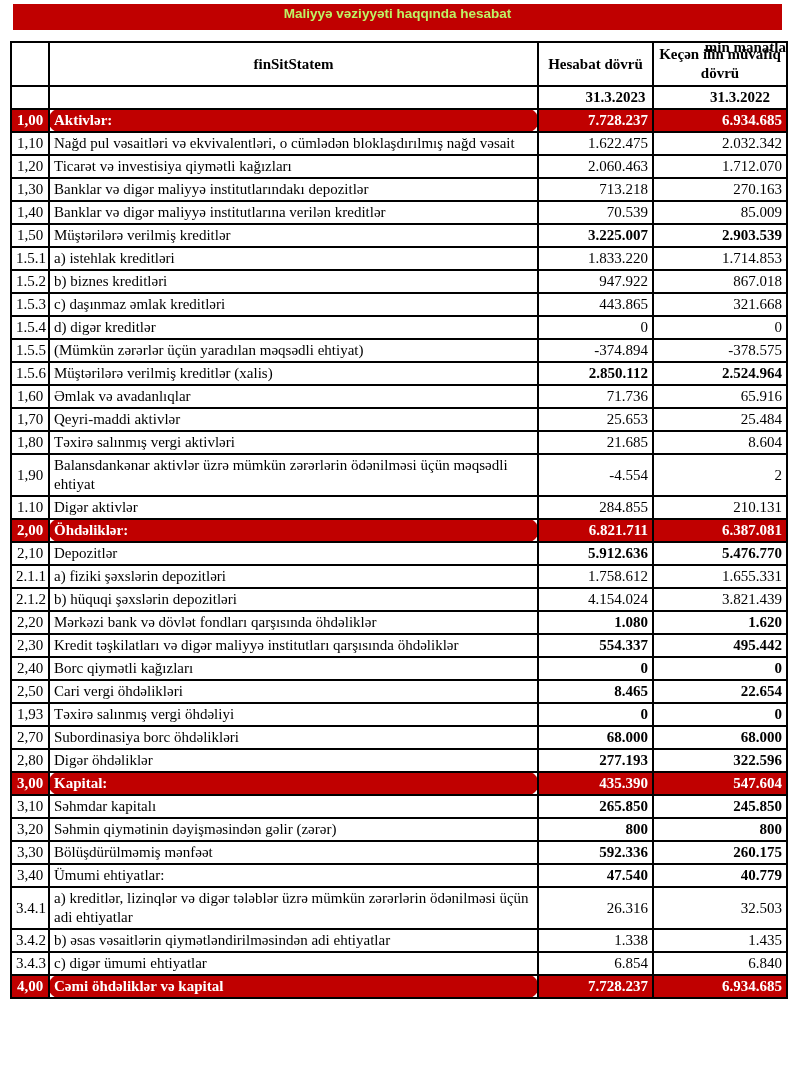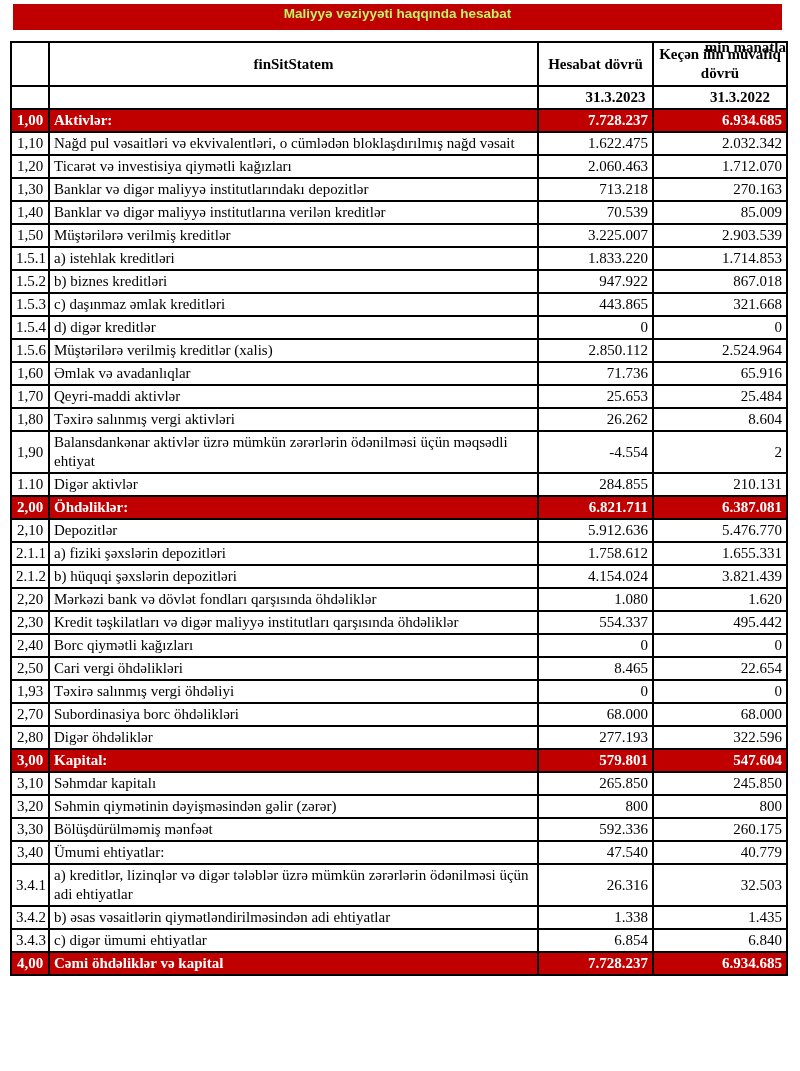--- a/index.html
+++ b/index.html
@@ -61,30 +61,30 @@
   tr.h-row td { height: 44px; text-align: center; font-weight: bold; }
   td.statement-cell {
     font-family: "Liberation Sans", sans-serif;
     font-weight: normal;
     font-size: 15px;
   }
   tr.d-row td { height: 21px; text-align: center; font-weight: bold; padding-left: 44px; }
 
   tr.data td { height: 22px; }
   td.code { text-align: center; padding: 1px 2px; }
-  td.label { text-align: left; }
+  td.label { text-align: left; border-radius: 10px; }
   td.num { text-align: right; }
 
   tr.section td {
     background: #c00000;
     color: #ffffff;
     font-weight: bold;
     margin-left: 43px;
   }
-  tr.bold td.num { font-weight: normal; }
+  tr.bold td.num { font-weight: bold; }
 </style>
 </head>
 <body>
 
 <div class="title-bar">
   <span>Maliyyə vəziyyəti haqqında hesabat</span>
 </div>
 
 <div class="unit-note">min manatla</div>
 
@@ -163,20 +163,26 @@
         <td class="label">c) daşınmaz əmlak kreditləri</td>
         <td class="num">443.865</td>
         <td class="num">321.668</td>
       </tr>
       <tr class="data normal">
         <td class="code">1.5.4</td>
         <td class="label">d) digər kreditlər</td>
         <td class="num">0</td>
         <td class="num">0</td>
       </tr>
+      <tr class="data normal">
+        <td class="code">1.5.5</td>
+        <td class="label">(Mümkün zərərlər üçün yaradılan məqsədli ehtiyat)</td>
+        <td class="num">-374.894</td>
+        <td class="num">-378.575</td>
+      </tr>
       <tr class="data bold">
         <td class="code">1.5.6</td>
         <td class="label">Müştərilərə verilmiş kreditlər (xalis)</td>
         <td class="num">2.850.112</td>
         <td class="num">2.524.964</td>
       </tr>
       <tr class="data normal">
         <td class="code">1,60</td>
         <td class="label">Əmlak və avadanlıqlar</td>
         <td class="num">71.736</td>
@@ -184,21 +190,21 @@
       </tr>
       <tr class="data normal">
         <td class="code">1,70</td>
         <td class="label">Qeyri-maddi aktivlər</td>
         <td class="num">25.653</td>
         <td class="num">25.484</td>
       </tr>
       <tr class="data normal">
         <td class="code">1,80</td>
         <td class="label">Təxirə salınmış vergi aktivləri</td>
-        <td class="num">26.262</td>
+        <td class="num">21.685</td>
         <td class="num">8.604</td>
       </tr>
       <tr class="data normal">
         <td class="code">1,90</td>
         <td class="label">Balansdankənar aktivlər üzrə mümkün zərərlərin ödənilməsi üçün məqsədli ehtiyat</td>
         <td class="num">-4.554</td>
         <td class="num">2</td>
       </tr>
       <tr class="data normal">
         <td class="code">1.10</td>
@@ -268,21 +274,21 @@
       </tr>
       <tr class="data bold">
         <td class="code">2,80</td>
         <td class="label">Digər öhdəliklər</td>
         <td class="num">277.193</td>
         <td class="num">322.596</td>
       </tr>
       <tr class="data section">
         <td class="code">3,00</td>
         <td class="label">Kapital:</td>
-        <td class="num">579.801</td>
+        <td class="num">435.390</td>
         <td class="num">547.604</td>
       </tr>
       <tr class="data bold">
         <td class="code">3,10</td>
         <td class="label">Səhmdar kapitalı</td>
         <td class="num">265.850</td>
         <td class="num">245.850</td>
       </tr>
       <tr class="data bold">
         <td class="code">3,20</td>

